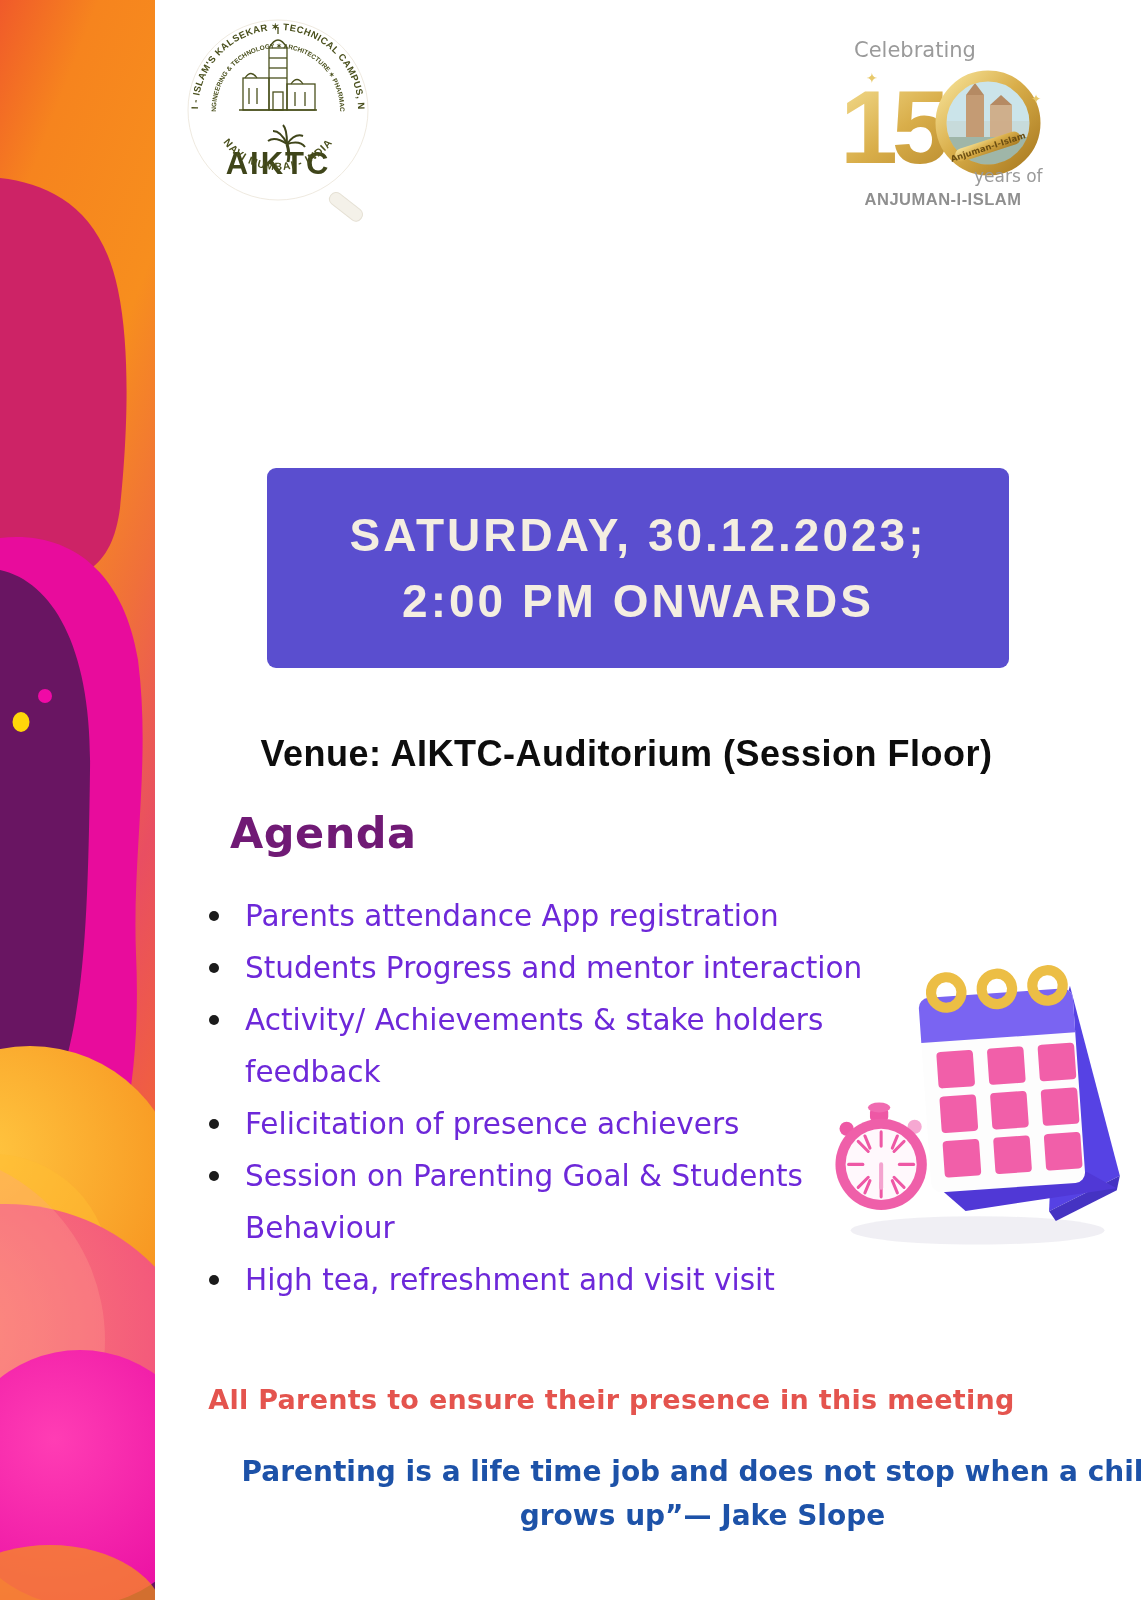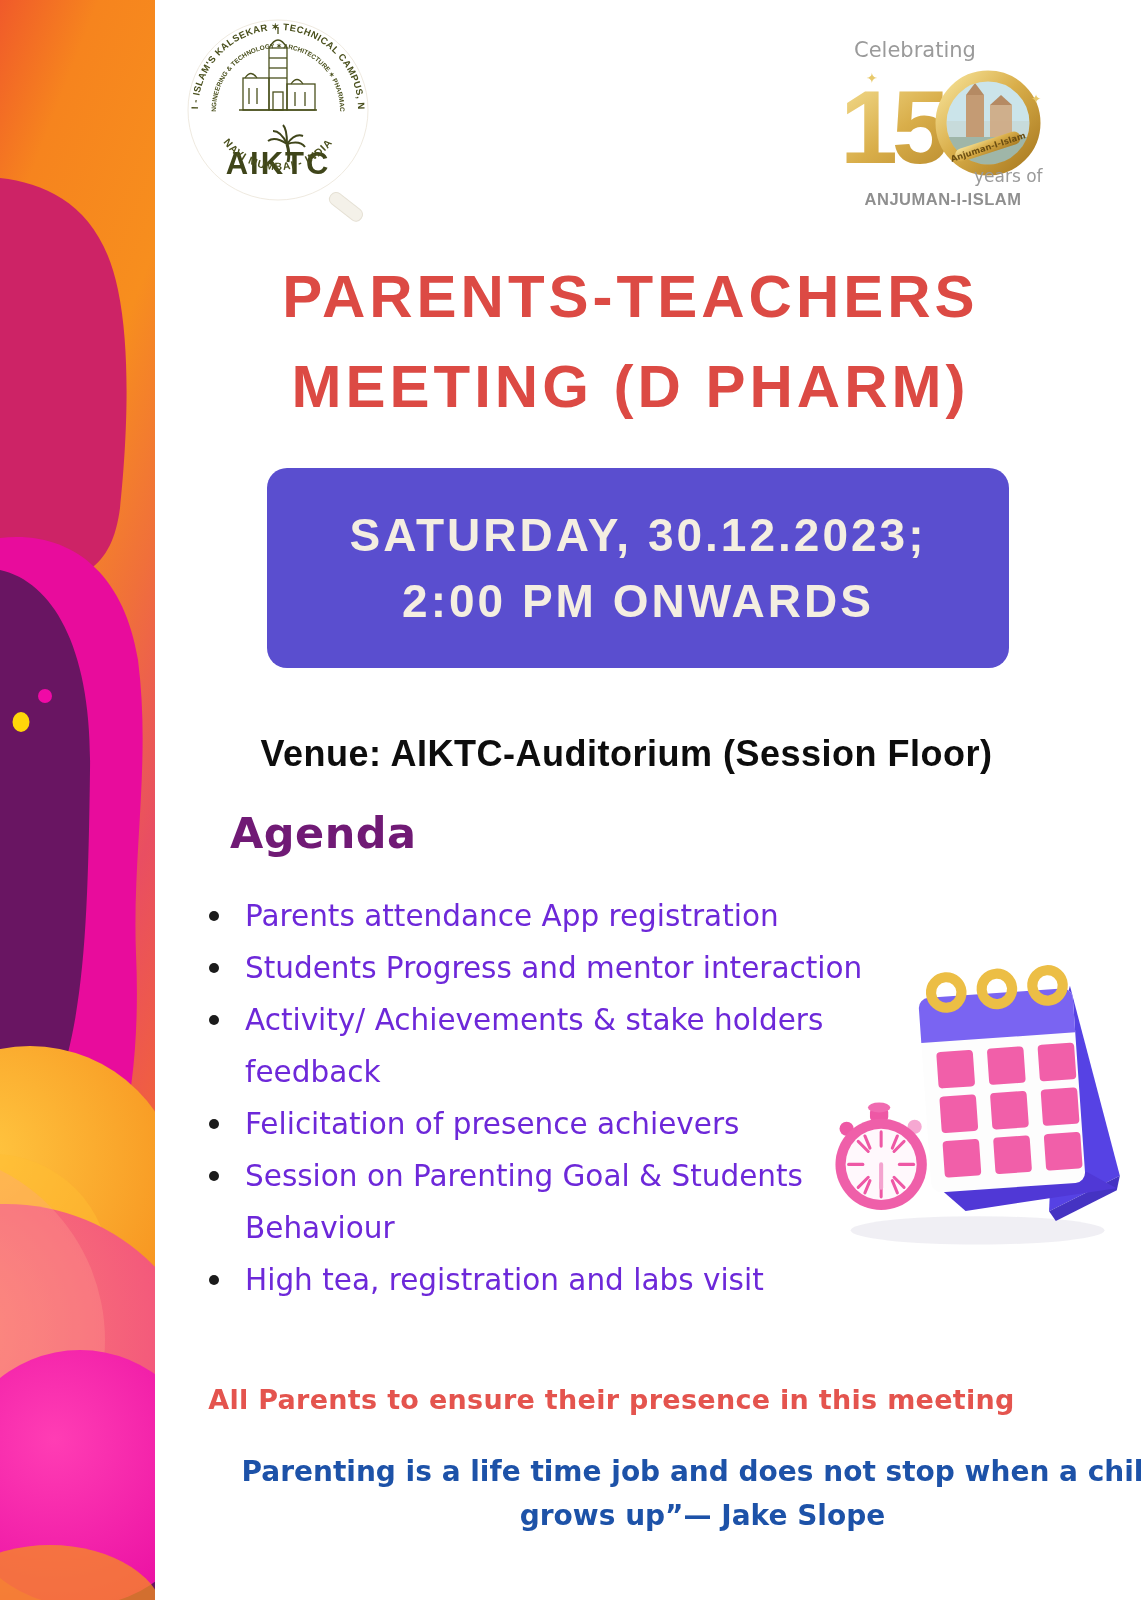--- a/index.html
+++ b/index.html
@@ -8,21 +8,21 @@
   .side-art{position:absolute;left:0;top:0;width:155px;height:1600px;display:block;}
   .content{position:absolute;left:155px;top:0;width:987px;height:1600px;}
 
   .aiktc-logo{position:absolute;left:28px;top:12px;width:190px;height:215px;}
   .anniv-logo{position:absolute;left:683px;top:25px;width:210px;height:185px;}
 
   .title{position:absolute;left:0;top:252px;width:987px;padding-right:36px;box-sizing:border-box;
          text-align:center;color:#DC4A44;font-family:"Liberation Sans", sans-serif;
          font-weight:700;font-size:60px;letter-spacing:4px;line-height:90px;}
 
-  .banner{position:absolute;left:112px;top:468px;width:742px;height:200px;border-radius:20px;
+  .banner{position:absolute;left:112px;top:468px;width:742px;height:200px;border-radius:9px;
           background:#5A4ECF;color:#F4EEE1;display:flex;flex-direction:column;justify-content:center;
           text-align:center;font-family:"Liberation Sans", sans-serif;font-weight:700;
           font-size:46px;letter-spacing:3px;line-height:66px;}
 
   .venue{position:absolute;left:0;top:733px;width:987px;padding-right:44px;box-sizing:border-box;
          text-align:center;color:#0d0d0d;font-family:"Liberation Sans", sans-serif;
          font-weight:700;font-size:36px;letter-spacing:0.5px;}
 
   .agenda-heading{position:absolute;left:75px;top:808px;color:#701a75;font-weight:700;
                   font-size:43px;letter-spacing:0.5px;}
@@ -160,40 +160,36 @@
       <g transform="rotate(-18 150 122)">
         <rect x="116" y="115" width="68" height="13" rx="6.5" fill="url(#goldG)"></rect>
         <text x="150" y="125" text-anchor="middle" font-size="8.5" font-weight="700" fill="#6B4E12">Anjuman-I-Islam</text>
       </g>
       <text x="28" y="58" font-size="14" fill="#E8C96B">✦</text>
       <text x="193" y="78" font-size="12" fill="#E8C96B">✦</text>
       <text x="136" y="157" font-size="17" fill="#9a9a9a">years of</text>
       <text x="105" y="180" text-anchor="middle" font-family="Liberation Sans, sans-serif" font-size="16.5" font-weight="700" letter-spacing="0.5" fill="#8F8F8F">ANJUMAN-I-ISLAM</text>
     </svg>
 
-    <div class="title">
-      <div>PARENTS-TEACHERS</div>
-      <div>MEETING (D PHARM)</div>
-    </div>
 
     <div class="banner">
       <div>SATURDAY, 30.12.2023;</div>
       <div>2:00 PM ONWARDS</div>
     </div>
 
     <div class="venue">Venue: AIKTC-Auditorium (Session Floor)</div>
 
     <div class="agenda-heading">Agenda</div>
     <ul class="agenda-list">
       <li>Parents attendance App registration</li>
       <li>Students Progress and mentor interaction</li>
       <li>Activity/ Achievements &amp; stake holders feedback</li>
       <li>Felicitation of presence achievers</li>
       <li>Session on Parenting Goal &amp; Students Behaviour</li>
-      <li>High tea, registration and labs visit</li>
+      <li>High tea, refreshment and visit visit</li>
     </ul>
 
     <svg class="illustration" viewBox="0 0 330 330">
       <ellipse cx="170" cy="288" rx="125" ry="14" fill="#2E2160" opacity="0.07"></ellipse>
       <g transform="rotate(-4 195 150)">
         <polygon points="268,52 304,242 232,272 252,96" fill="#5642E4"></polygon>
         <polygon points="232,272 304,242 300,256 238,282" fill="#4533C2"></polygon>
         <polygon points="128,244 272,236 300,254 150,266" fill="#5038D6"></polygon>
         <path d="M128,54 h132 a10,10 0 0 1 10,10 v172 a10,10 0 0 1 -10,10 h-132 a10,10 0 0 1 -10,-10 v-172 a10,10 0 0 1 10,-10 z" fill="#FDFDFD"></path>
         <path d="M128,54 h132 a10,10 0 0 1 10,10 v34 h-152 v-34 a10,10 0 0 1 10,-10 z" fill="#7A64F2"></path>

